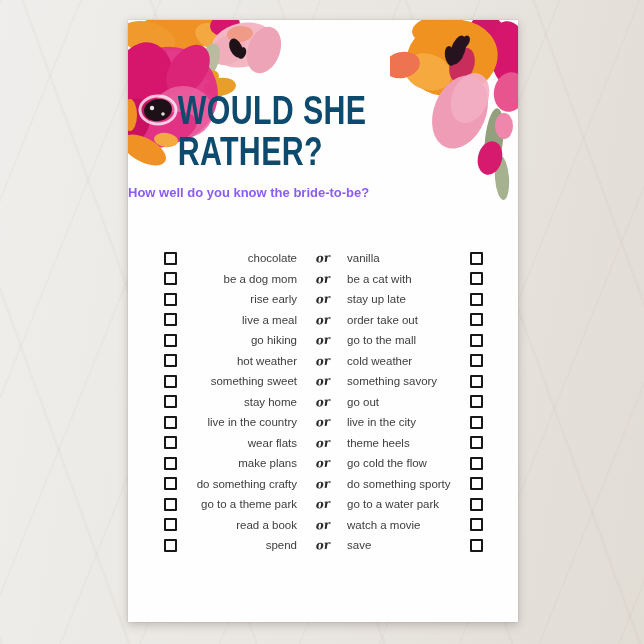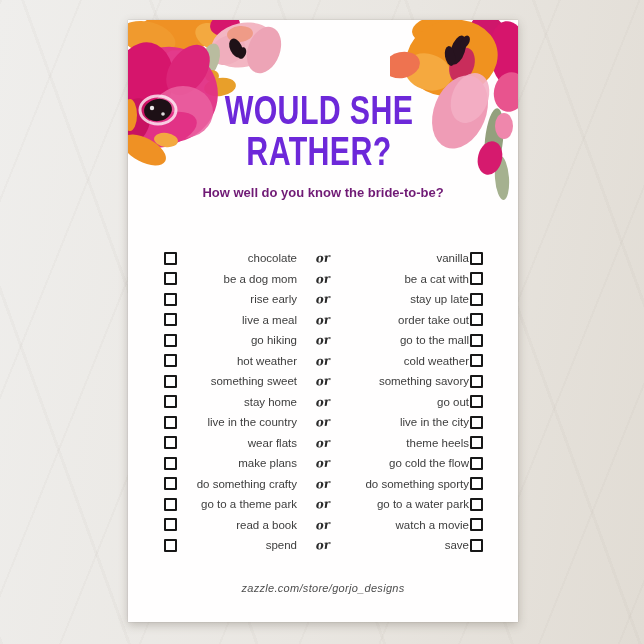--- a/index.html
+++ b/index.html
@@ -21,32 +21,30 @@
     left: 128px; top: 20px;
     width: 390px; height: 602px;
     background: #fffefe;
     box-shadow: 0 3px 9px rgba(95,88,76,0.32), 0 0 1px rgba(0,0,0,0.25);
     overflow: hidden;
   }
   .flowers-tl { position: absolute; left: 0; top: 0; pointer-events: none; }
   .flowers-tr { position: absolute; right: 0; top: 0; pointer-events: none; }
   .title {
     position: absolute; top: 70px; left: 0; right: 8px;
-    text-align: center;
-    color: #6d28d9;
+    color: #0c4a6e;
     font-weight: 700;
     font-size: 41px;
     line-height: 41px;
     letter-spacing: 0.5px;
   }
   .title-line { transform: scaleX(0.74); transform-origin: 50% 50%; white-space: nowrap; }
   .subtitle {
     position: absolute; top: 165px; left: 0; right: 0;
-    text-align: center;
-    color: #701a75;
+    color: #8b5cf6;
     font-weight: 700;
     font-size: 13px;
     line-height: 16px;
   }
   .list {
     position: absolute; top: 228px; left: 0; right: 0;
     padding: 0 35px;
   }
   .row {
     display: grid;
@@ -62,21 +60,21 @@
     box-sizing: border-box;
     justify-self: center;
   }
   .opt {
     font-size: 11.5px;
     color: #3d3d3d;
     white-space: nowrap;
     overflow: hidden;
   }
   .left-opt { text-align: right; padding-right: 4px; }
-  .right-opt { text-align: right; padding-left: 2px; }
+  .right-opt { text-align: left; padding-left: 2px; }
   .or {
     font-family: "DejaVu Serif", serif;
     font-style: italic;
     font-weight: 700;
     font-size: 12px;
     color: #2c2c2c;
     text-align: center;
     transform: rotate(-4deg);
   }
   .footer {
@@ -267,15 +265,14 @@
 
   <div class="row">
     <span class="checkbox"></span>
     <span class="opt left-opt">spend</span>
     <span class="or">or</span>
     <span class="opt right-opt">save</span>
     <span class="checkbox"></span>
   </div>
 </div>
 
-    <div class="footer">zazzle.com/store/gorjo_designs</div>
   </div>
 </div>
 
 </body></html>

